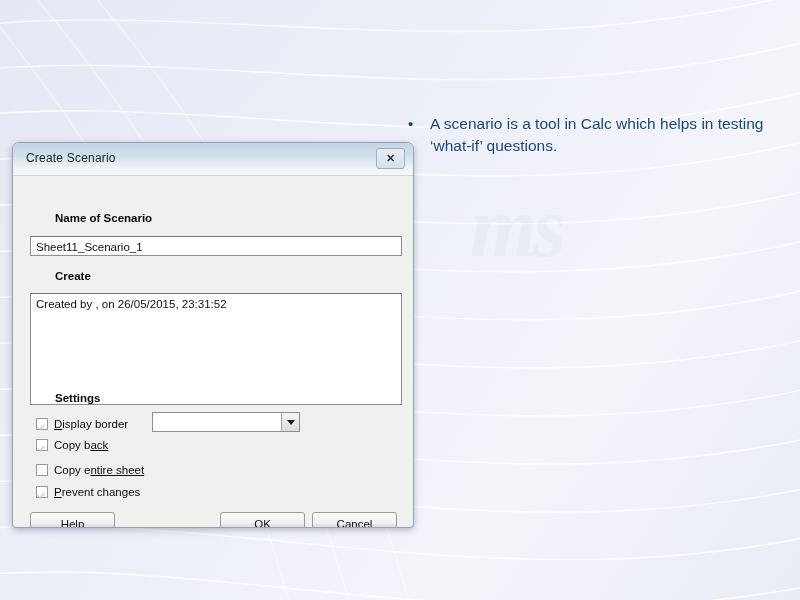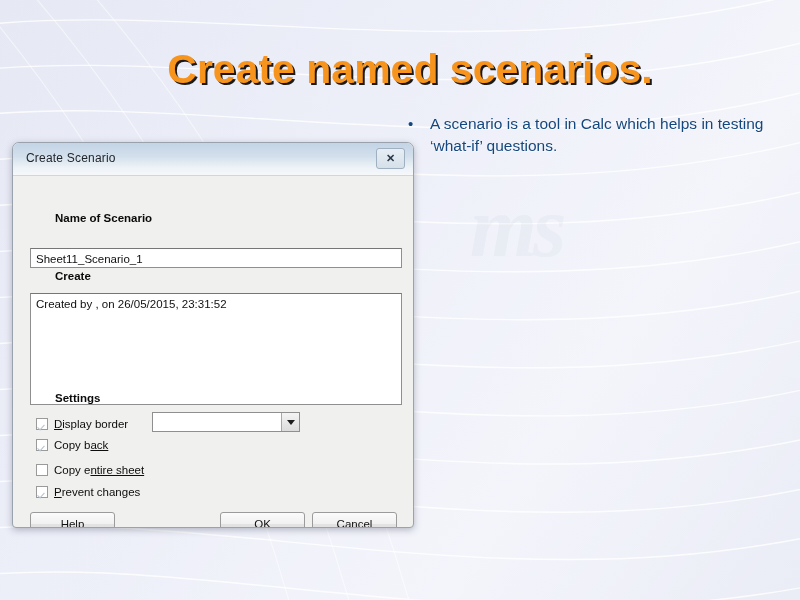--- a/index.html
+++ b/index.html
@@ -159,21 +159,20 @@
     padding: 3px 5px;
     overflow: hidden;
     white-space: nowrap;
   }
   #name-input {
     left: 17px;
     top: 60px;
     width: 372px;
     height: 20px;
     line-height: 14px;
-    margin-top: 12px;
   }
   #comment-input {
     left: 17px;
     top: 117px;
     width: 372px;
     height: 112px;
     line-height: 14px;
   }
   #label-name   { left: 15px; top: 36px; }
   #label-comment{ left: 15px; top: 94px; }
@@ -283,21 +282,20 @@
     </g>
     <g stroke="#ffffff" fill="none" stroke-width="1.1" opacity="0.55">
       <path d="M -40 -20 C 120 160 230 380 300 640"></path>
       <path d="M 20 -20 C 180 160 290 380 360 640"></path>
       <path d="M 80 -20 C 240 160 350 380 420 640"></path>
     </g>
   </svg>
 
   <div class="watermark">ms</div>
 
-  <div id="slide-title">Create named scenarios.</div>
 
   <div id="bullet-block">
     <div id="bullet-marker">•</div>
     <div id="bullet-text">A scenario is a tool in Calc which helps in testing ‘what-if’ questions.</div>
   </div>
 
   <div id="dialog">
 
     <div id="dialog-titlebar">
       <div id="dialog-title">Create Scenario</div>

